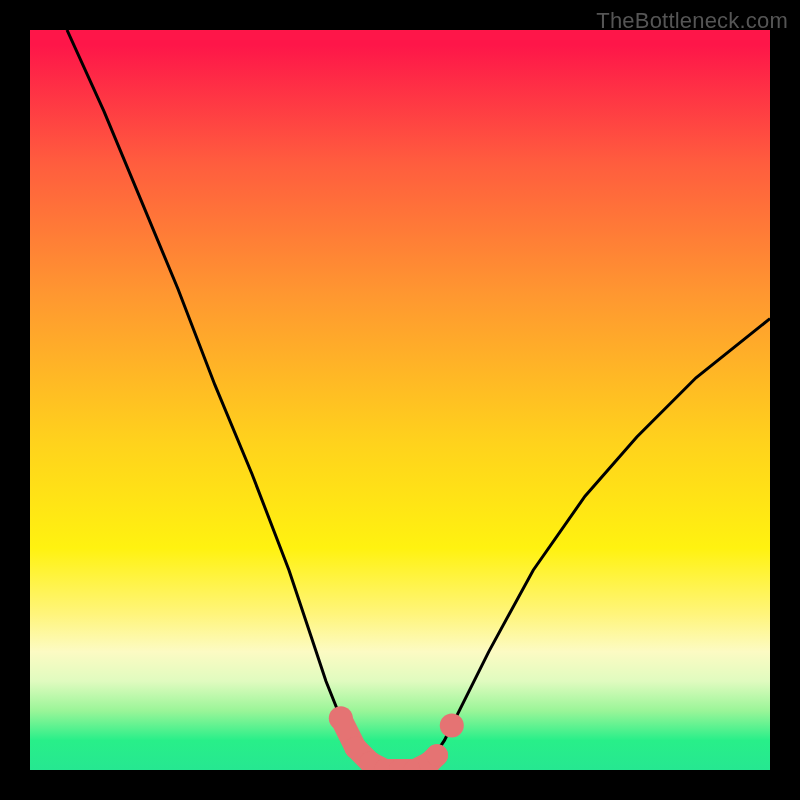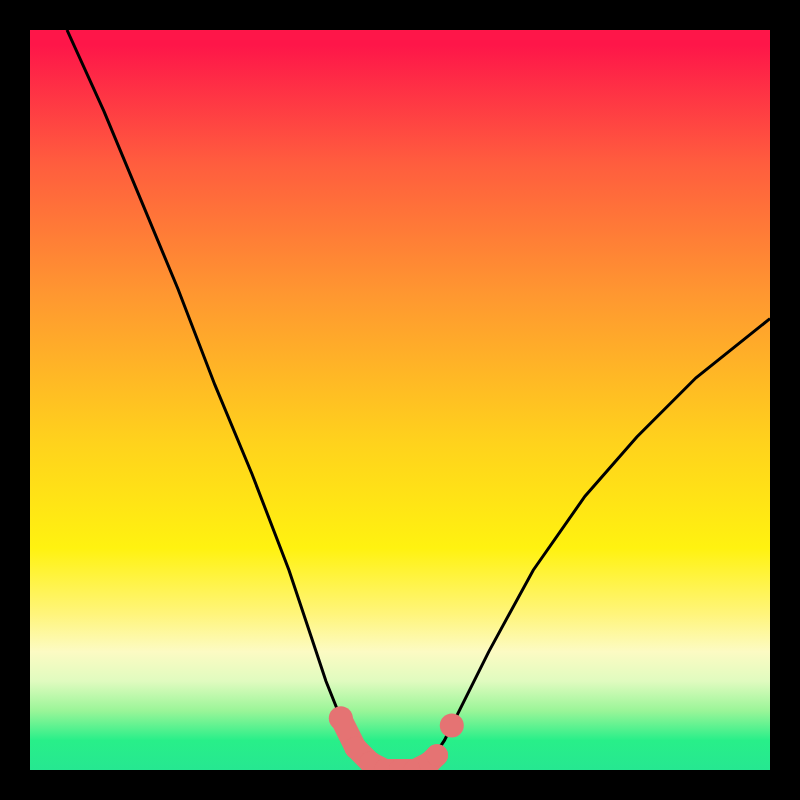--- a/index.html
+++ b/index.html
@@ -82,13 +82,14 @@
           <line x1="370" y1="740" x2="384.8" y2="740" stroke="#e57373" stroke-width="22" stroke-linecap="round"></line>
           <circle cx="384.8" cy="740" r="11" fill="#e57373" stroke="#c45555" stroke-width="0"></circle>
           <line x1="384.8" y1="740" x2="399.6" y2="732.6" stroke="#e57373" stroke-width="22" stroke-linecap="round"></line>
           <circle cx="399.6" cy="732.6" r="11" fill="#e57373" stroke="#c45555" stroke-width="0"></circle>
           <line x1="399.6" y1="732.6" x2="407.00000000000006" y2="725.1999999999999" stroke="#e57373" stroke-width="22" stroke-linecap="round"></line>
           <circle cx="407.00000000000006" cy="725.1999999999999" r="11" fill="#e57373" stroke="#c45555" stroke-width="0"></circle>
           <circle cx="421.79999999999995" cy="695.5999999999999" r="12" fill="#e57373" stroke="#c45555" stroke-width="0"></circle>
         </g>
     </svg>
   </div>
+  <div class="watermark">TheBottleneck.com</div>
 </div>
 
 </body></html>

